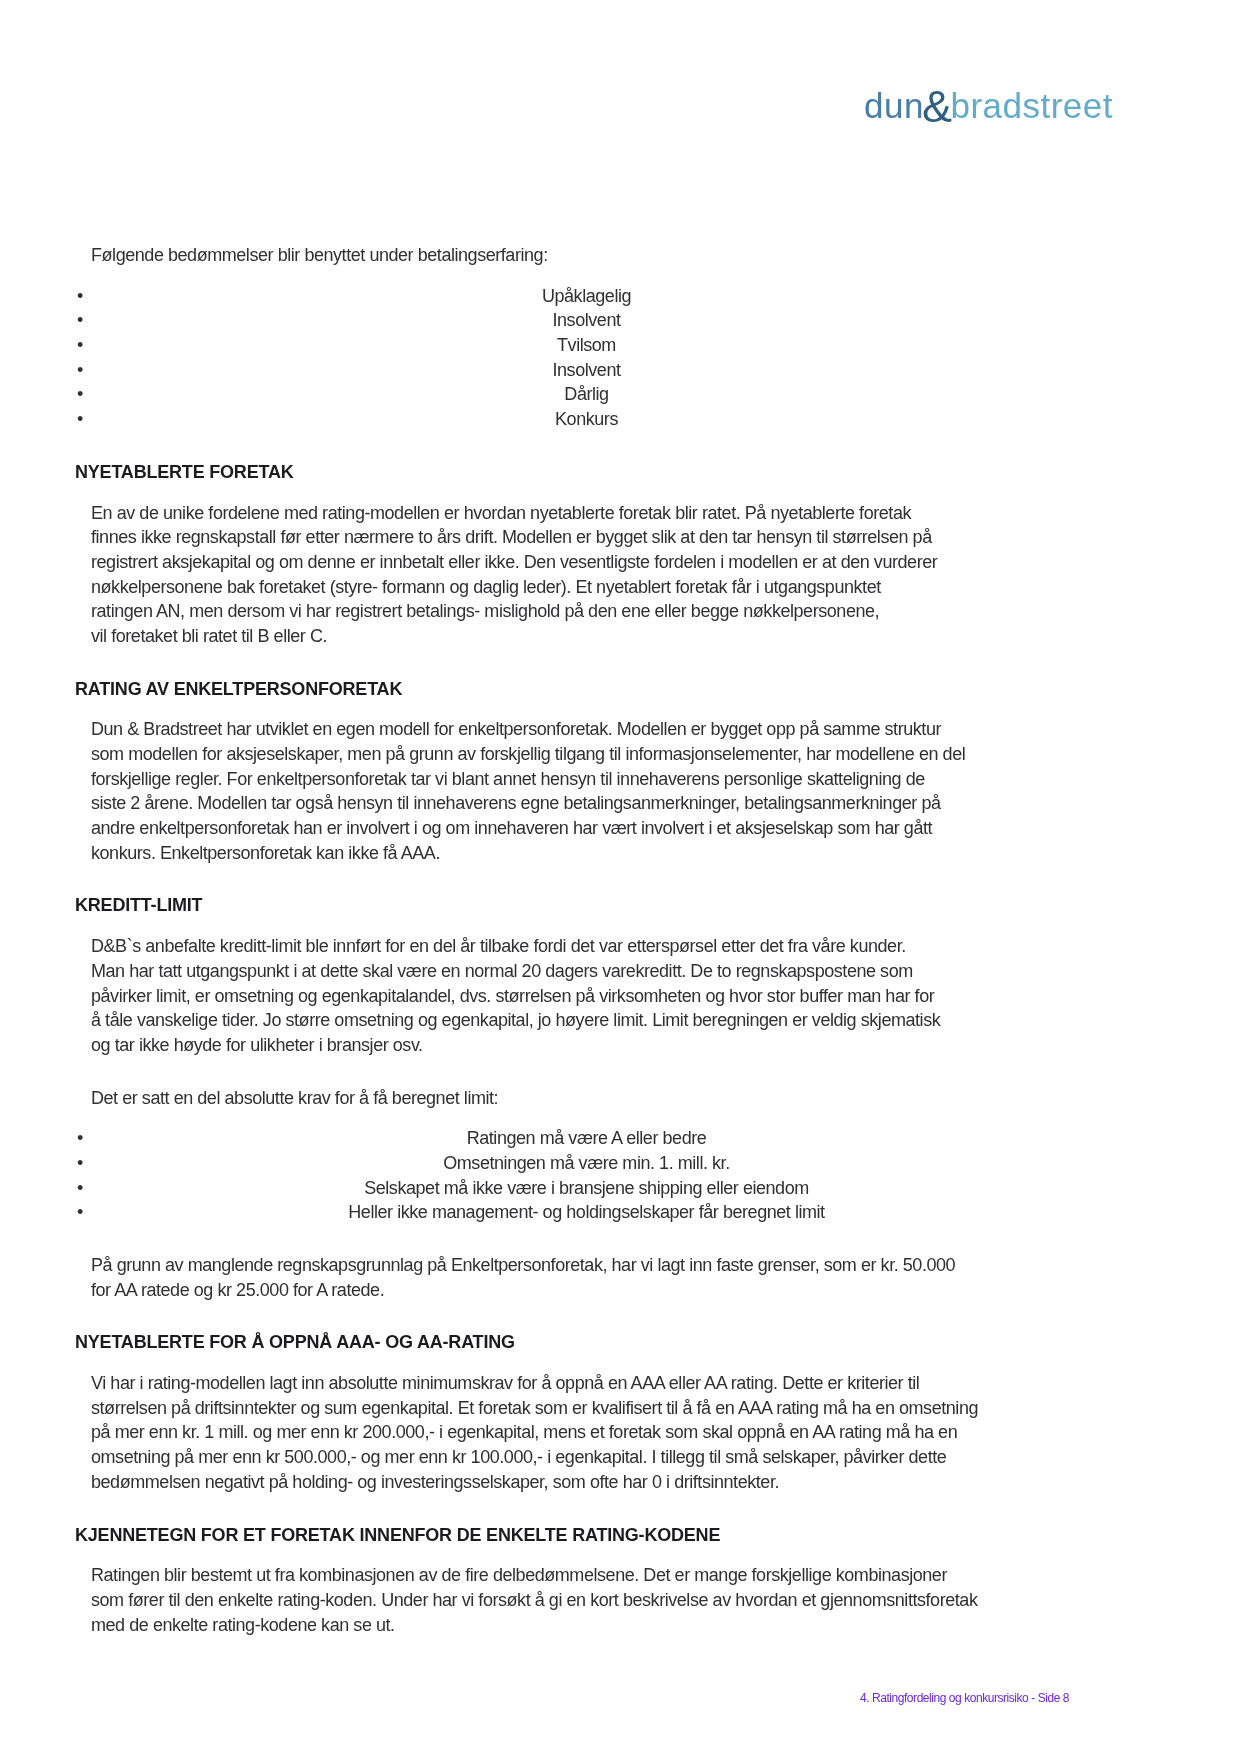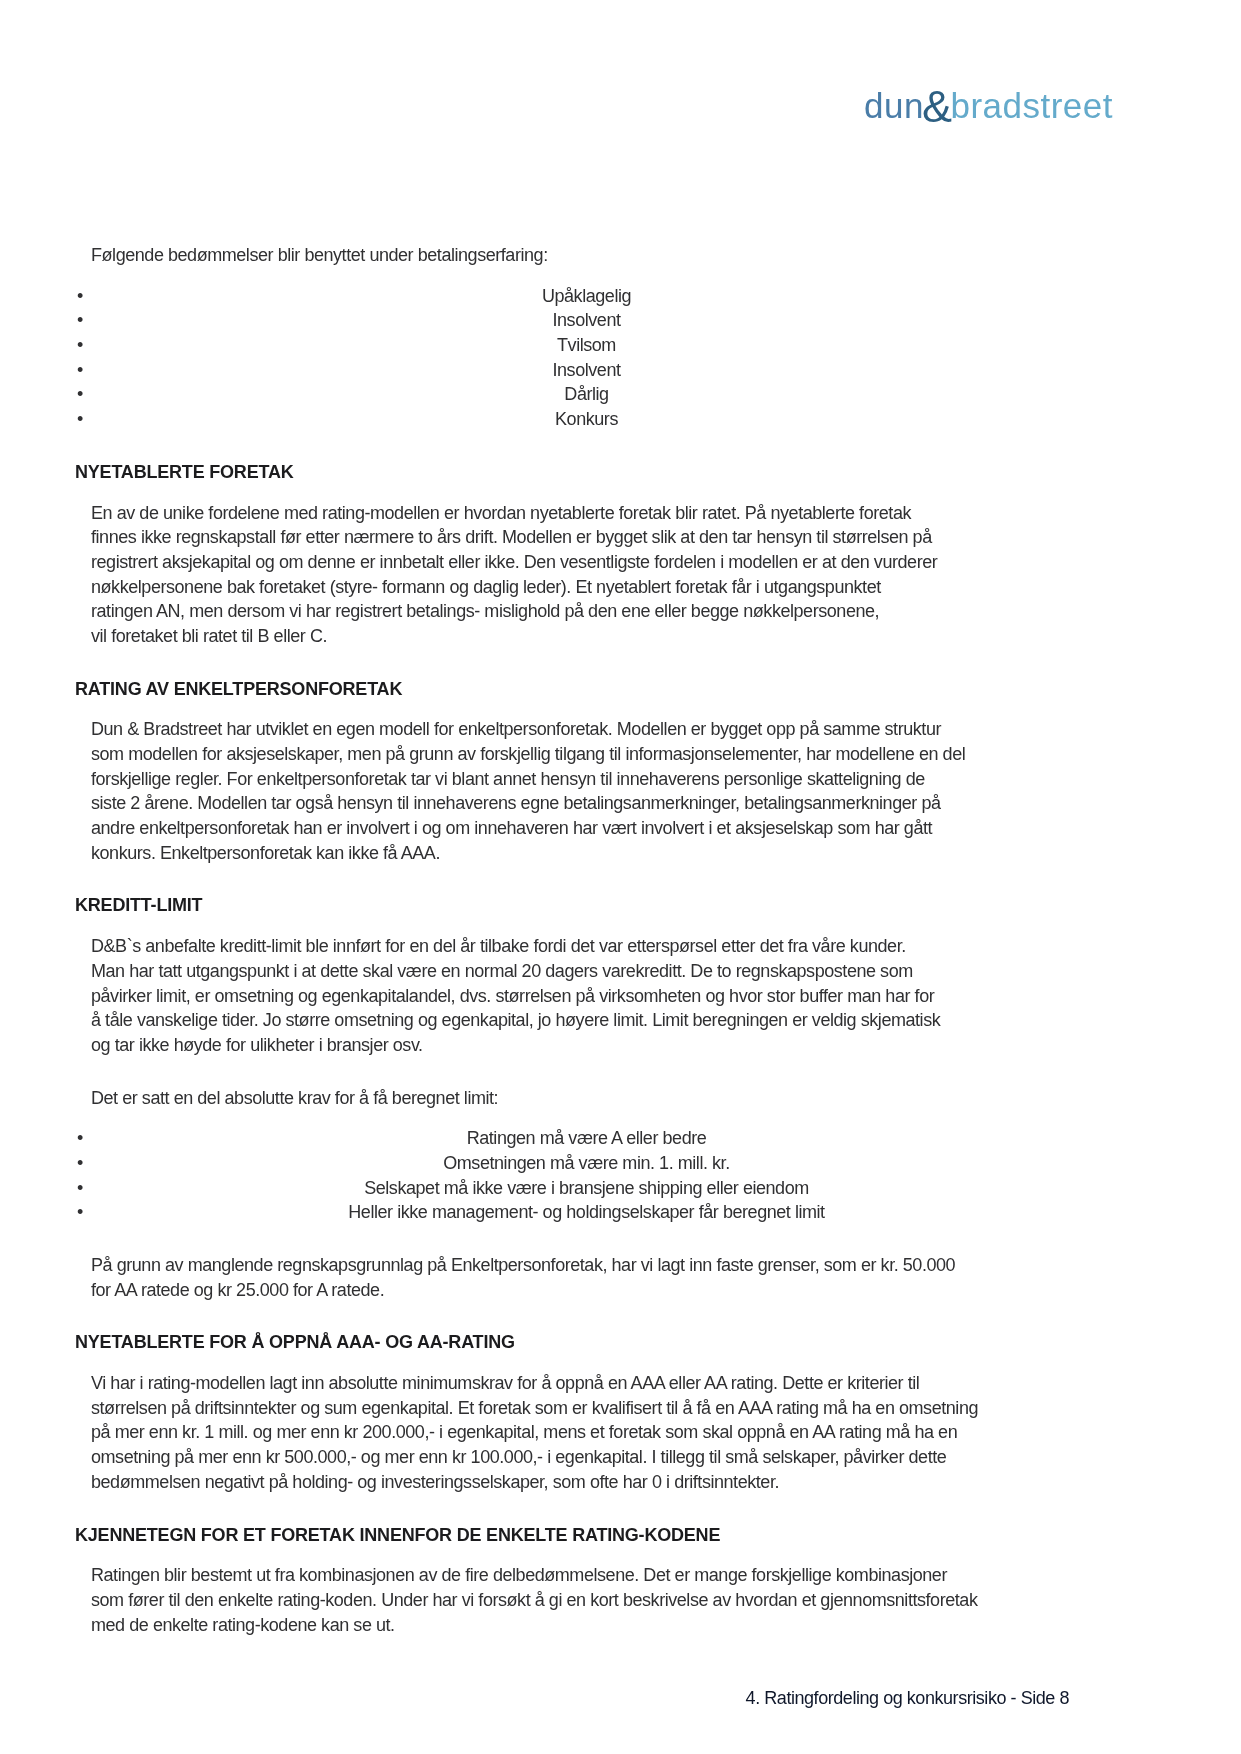--- a/index.html
+++ b/index.html
@@ -73,24 +73,24 @@
     position: absolute;
     left: 2px;
     top: 0;
   }
 
   
   .footer {
     position: absolute;
     right: 172px;
     top: 1686px;
-    font-size: 18px;
+    font-size: 12px;
     letter-spacing: -0.45px;
     line-height: 24.7px;
-    color: #0f172a;
+    color: #6d28d9;
     white-space: nowrap;
   }
 </style>
 </head>
 <body>
 
 <div class="page">
 
   <div class="logo">
     <span class="logo-dun" style="color: rgb(74, 125, 168);">dun</span>

